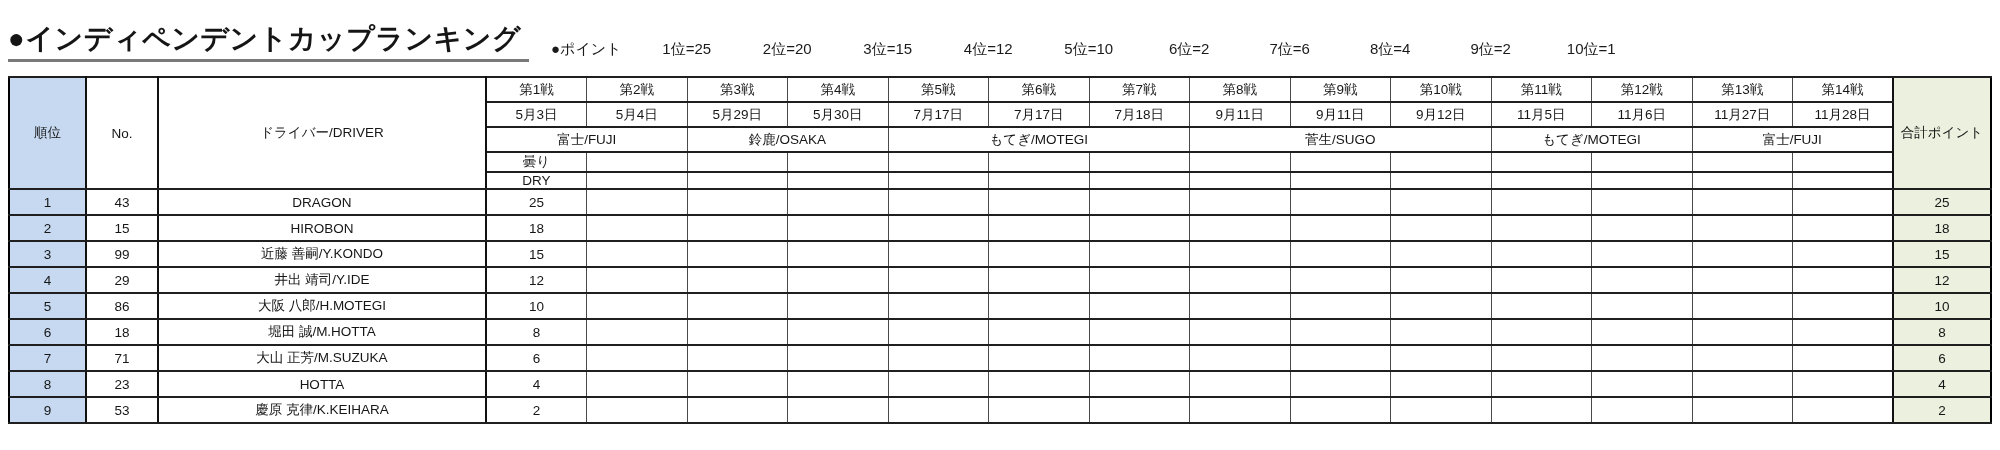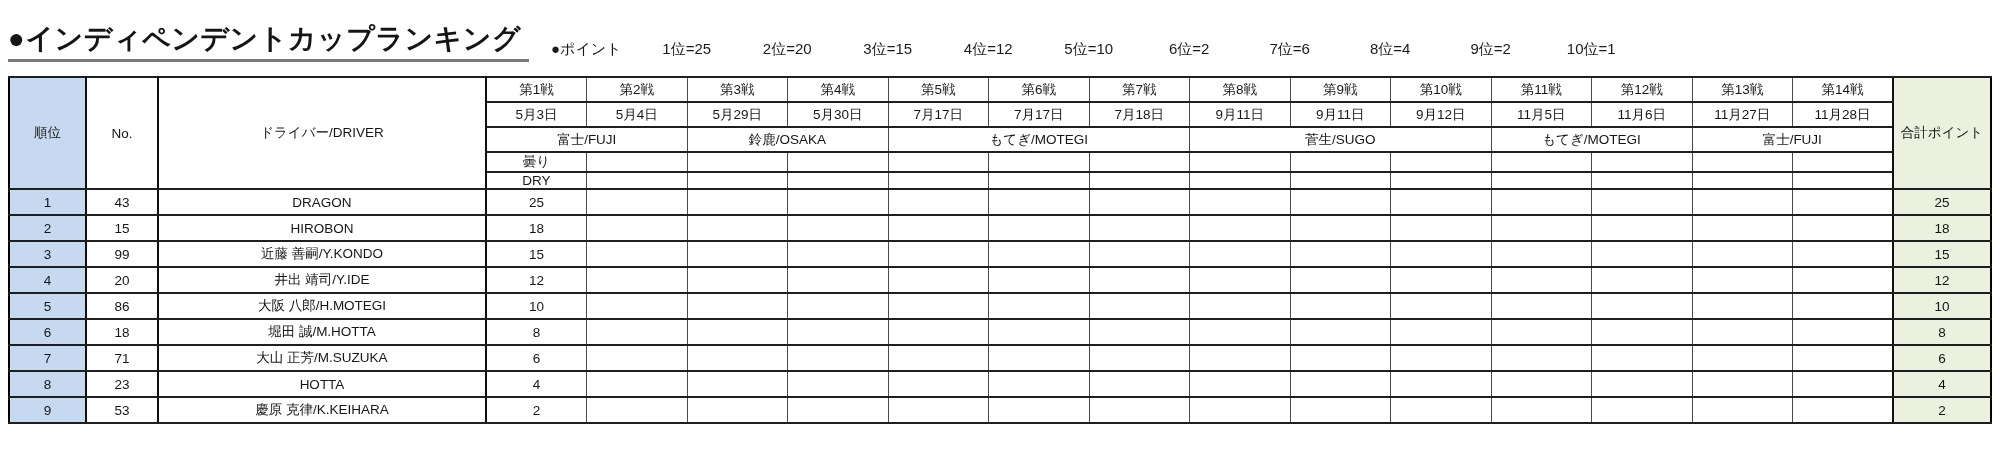--- a/index.html
+++ b/index.html
@@ -218,21 +218,21 @@
           <td></td>
           <td></td>
           <td></td>
           <td></td>
           <td></td>
           <td></td>
           <td class="bg-total thick-l">15</td>
         </tr>
         <tr>
           <td class="bg-rank thick-r">4</td>
-          <td class="thick-r">20</td>
+          <td class="thick-r">29</td>
           <td class="thick-r">井出 靖司/Y.IDE</td>
           <td class="thick-l">12</td>
           <td></td>
           <td></td>
           <td></td>
           <td></td>
           <td></td>
           <td></td>
           <td></td>
           <td></td>

